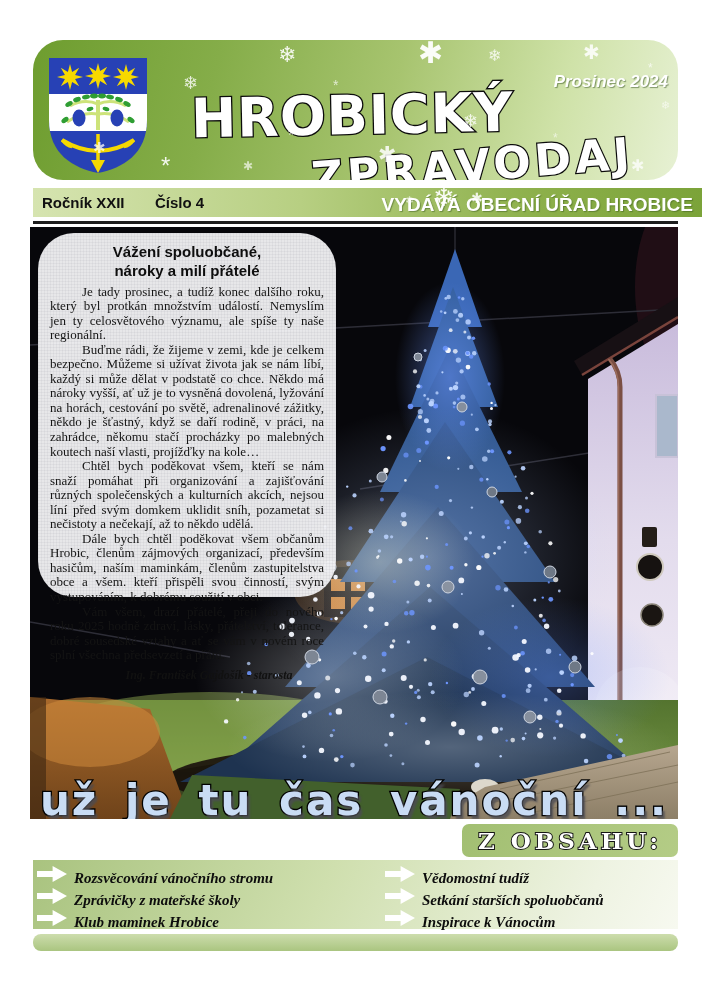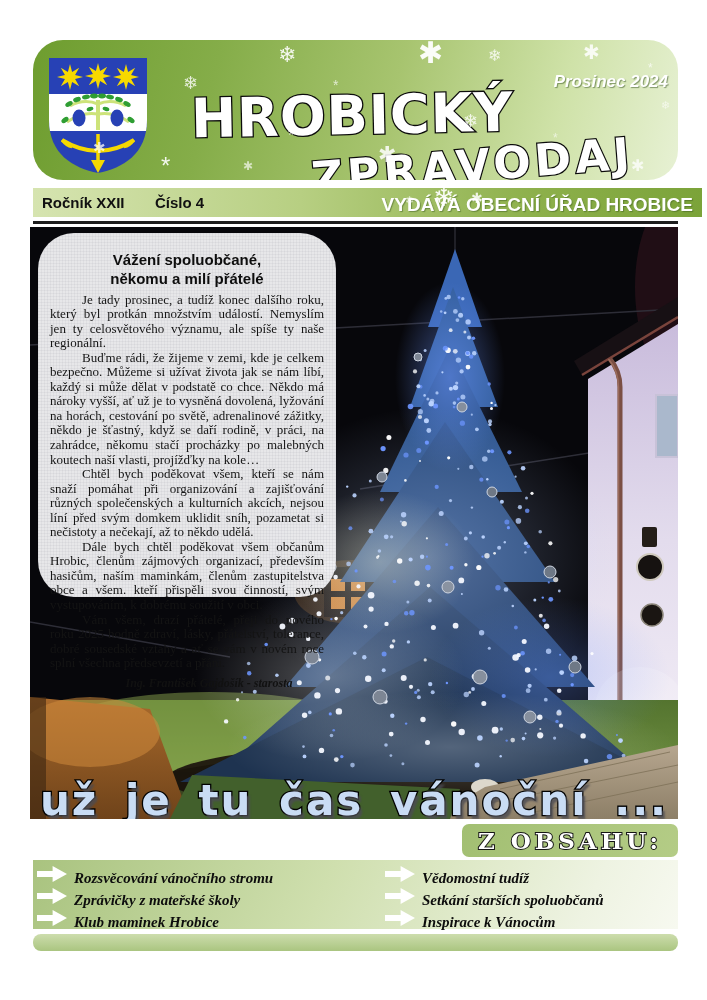--- a/index.html
+++ b/index.html
@@ -35,21 +35,21 @@
 
   
   .photo{position:absolute;left:30px;top:227px;width:648px;height:592px;background:#07070b;overflow:hidden;}
   .photo svg{position:absolute;left:0;top:0;}
 
   
   .letterbox{position:absolute;left:8px;top:6px;width:298px;height:364px;border-radius:36px;
     background-color:rgba(243,243,246,.95);
     background-image:repeating-linear-gradient(0deg,rgba(110,110,125,.07) 0 1px,transparent 1px 3px),
                      repeating-linear-gradient(90deg,rgba(110,110,125,.07) 0 1px,transparent 1px 3px);
-    padding:18px 12px 8px 12px;box-sizing:border-box;}
+    padding:10px 12px 8px 12px;box-sizing:border-box;}
   .lt-head{font-weight:bold;font-size:15px;line-height:1.25;text-align:center;color:#0e0e0e;
     font-family:"Liberation Sans",sans-serif;margin-bottom:4px;}
   .letter-body{font-family:"Liberation Serif",serif;font-size:13px;line-height:1.12;
     color:#141414;text-align:justify;}
   .letter-body p{margin:0;text-indent:32px;}
   .signature{font-family:"Liberation Serif",serif;font-weight:bold;font-style:italic;
     font-size:12px;color:#111;text-align:center;margin-top:5px;transform:translateX(22px);}
 
   
   .caption{position:absolute;left:0;bottom:-6px;width:100%;text-align:center;
@@ -553,21 +553,21 @@
       </g>
       <polygon points="0,470 120,482 160,592 0,592" fill="url(#warmGrad)"></polygon>
       <ellipse cx="60" cy="505" rx="70" ry="35" fill="#cf8a3d" opacity=".55"></ellipse>
       <rect x="0" y="470" width="16" height="122" fill="#3a2410" opacity=".6"></rect>
       <polygon points="140,592 162,548 430,562 420,592" fill="#42602c"></polygon>
     </svg>
 
     <div class="letterbox">
       <div class="lt-head">
         <span>Vážení spoluobčané,</span><br>
-        <span>někomu a milí přátelé</span>
+        <span>nároky a milí přátelé</span>
       </div>
       <div class="letter-body">
 
       <p class="para">Je tady prosinec, a tudíž konec dalšího roku, který byl protkán množstvím událostí. Nemyslím jen ty celosvětového významu, ale spíše ty naše regionální.</p>
           <p class="para">Buďme rádi, že žijeme v zemi, kde je celkem bezpečno. Můžeme si užívat života jak se nám líbí, každý si může dělat v podstatě co chce. Někdo má nároky vyšší, ať už je to vysněná dovolená, lyžování na horách, cestování po světě, adrenalinové zážitky, někdo je šťastný, když se daří rodině, v práci, na zahrádce, někomu stačí procházky po malebných koutech naší vlasti, projížďky na kole…</p>
           <p class="para">Chtěl bych poděkovat všem, kteří se nám snaží pomáhat při organizování a zajišťování různých společenských a kulturních akcích, nejsou líní před svým domkem uklidit sníh, pozametat si nečistoty a nečekají, až to někdo udělá.</p>
           <p class="para">Dále bych chtěl poděkovat všem občanům Hrobic, členům zájmových organizací, především hasičům, naším maminkám, členům zastupitelstva obce a všem. kteří přispěli svou činností, svým vystupováním, k dobrému soužití v obci.</p>
           <p class="para">Vám všem, drazí přátelé, přeji do nového roku 2025 hodně zdraví, lásky, přátelství, tolerance, dobré sousedské vztahy a ať se vám v novém roce splní všechna předsevzetí a přání.</p>
         </div>
       <div class="signature">Ing. František Gajdošík - starosta</div>

